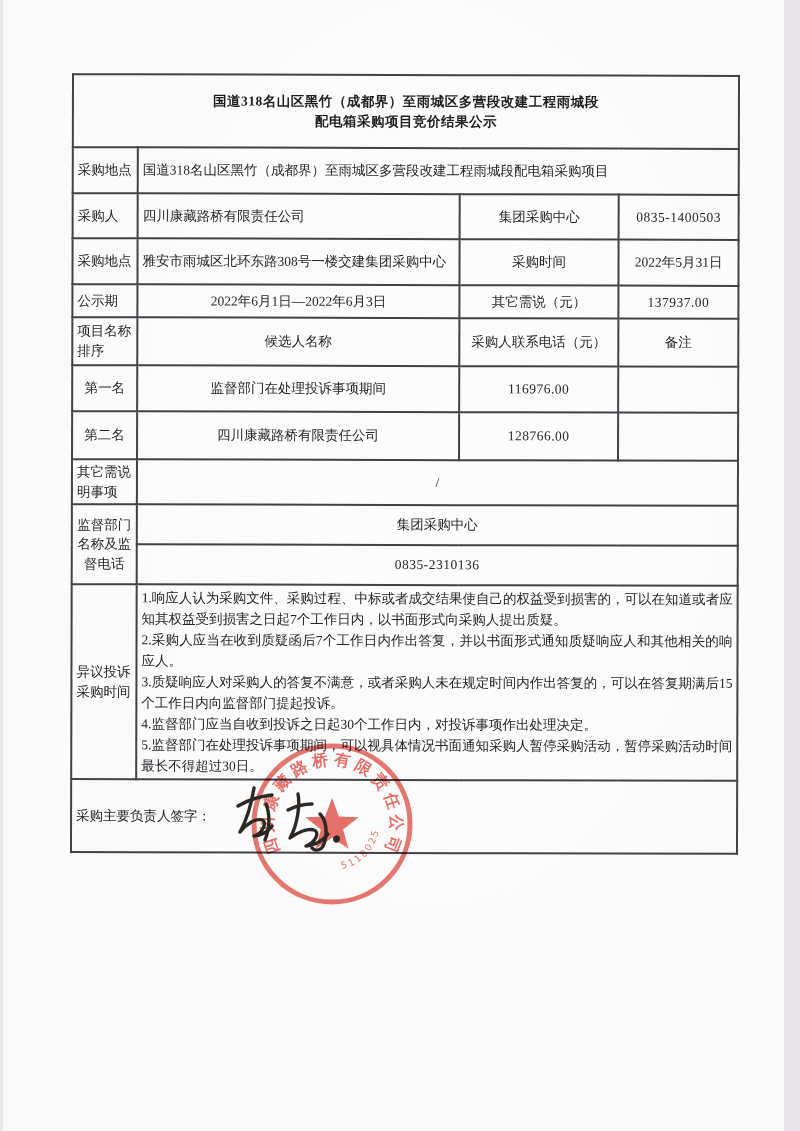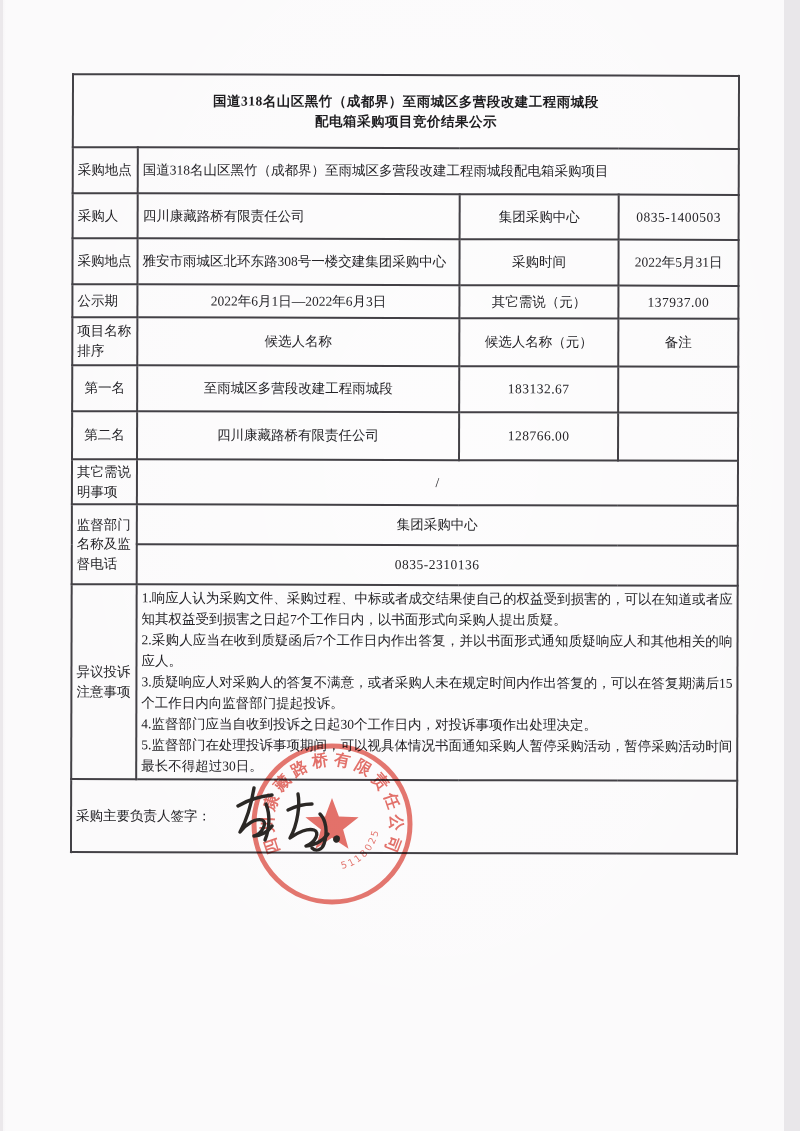--- a/index.html
+++ b/index.html
@@ -29,21 +29,21 @@
     line-height:1.45;
     vertical-align:middle;
     padding:2px 4px;
     overflow:hidden;
   }
   td.title-cell{
     text-align:center;font-weight:bold;font-size:19px;line-height:29px;
     white-space:pre-line;color:#1d1c1f;letter-spacing:.5px;
   }
   td.lbl{white-space:pre-line;text-align:left;padding-left:5px;line-height:1.4;}
-  td.lbl-center{white-space:pre-line;line-height:1.5;}
+  td.lbl-center{white-space:pre-line;text-align:center;line-height:1.5;}
   td.ctr{text-align:center;}
   td.lft{text-align:left;padding-left:7px;}
   td.num{text-align:center;letter-spacing:.5px;}
   .r-title{height:73px;}
   .r1{height:46px;}.r2{height:45px;}.r3{height:46px;}.r4{height:33px;}
   .r5{height:48px;}.r6{height:46px;}.r7{height:48px;}.r8{height:35px;}
   .r9a{height:40px;}.r9b{height:40px;}.r10{height:195px;}.r11{height:73px;}
   td.objection-body{vertical-align:middle;padding:6px 8px 6px 5px;}
   .obj-item{text-align:justify;line-height:21px;font-size:13.5px;color:#232226;}
   td.sign-cell{padding-left:7px;font-size:14px;}
@@ -96,28 +96,28 @@
       <td class="lbl">公示期</td>
       <td class="ctr">2022年6月1日—2022年6月3日</td>
       <td class="ctr">其它需说（元）</td>
       <td class="num">137937.00</td>
     </tr>
 
     <tr class="r5">
       <td class="lbl">项目名称
 排序</td>
       <td class="ctr">候选人名称</td>
-      <td class="ctr">候选人名称（元）</td>
+      <td class="ctr">采购人联系电话（元）</td>
       <td class="ctr">备注</td>
     </tr>
 
     <tr class="r6">
       <td class="ctr">第一名</td>
-      <td class="ctr">至雨城区多营段改建工程雨城段</td>
-      <td class="num">183132.67</td>
+      <td class="ctr">监督部门在处理投诉事项期间</td>
+      <td class="num">116976.00</td>
       <td class="ctr"></td>
     </tr>
 
     <tr class="r7">
       <td class="ctr">第二名</td>
       <td class="ctr">四川康藏路桥有限责任公司</td>
       <td class="num">128766.00</td>
       <td class="ctr"></td>
     </tr>
 
@@ -132,21 +132,21 @@
 名称及监
 督电话</td>
       <td class="ctr" colspan="3">集团采购中心</td>
     </tr>
     <tr class="r9b">
       <td class="num" colspan="3">0835-2310136</td>
     </tr>
 
     <tr class="r10">
       <td class="lbl">异议投诉
-注意事项</td>
+采购时间</td>
       <td class="objection-body" colspan="3">
         <div class="obj-item">1.响应人认为采购文件、采购过程、中标或者成交结果使自己的权益受到损害的，可以在知道或者应知其权益受到损害之日起7个工作日内，以书面形式向采购人提出质疑。</div>
         <div class="obj-item">2.采购人应当在收到质疑函后7个工作日内作出答复，并以书面形式通知质疑响应人和其他相关的响应人。</div>
         <div class="obj-item">3.质疑响应人对采购人的答复不满意，或者采购人未在规定时间内作出答复的，可以在答复期满后15个工作日内向监督部门提起投诉。</div>
         <div class="obj-item">4.监督部门应当自收到投诉之日起30个工作日内，对投诉事项作出处理决定。</div>
         <div class="obj-item">5.监督部门在处理投诉事项期间，可以视具体情况书面通知采购人暂停采购活动，暂停采购活动时间最长不得超过30日。</div>
       </td>
     </tr>
 
     <tr class="r11">

